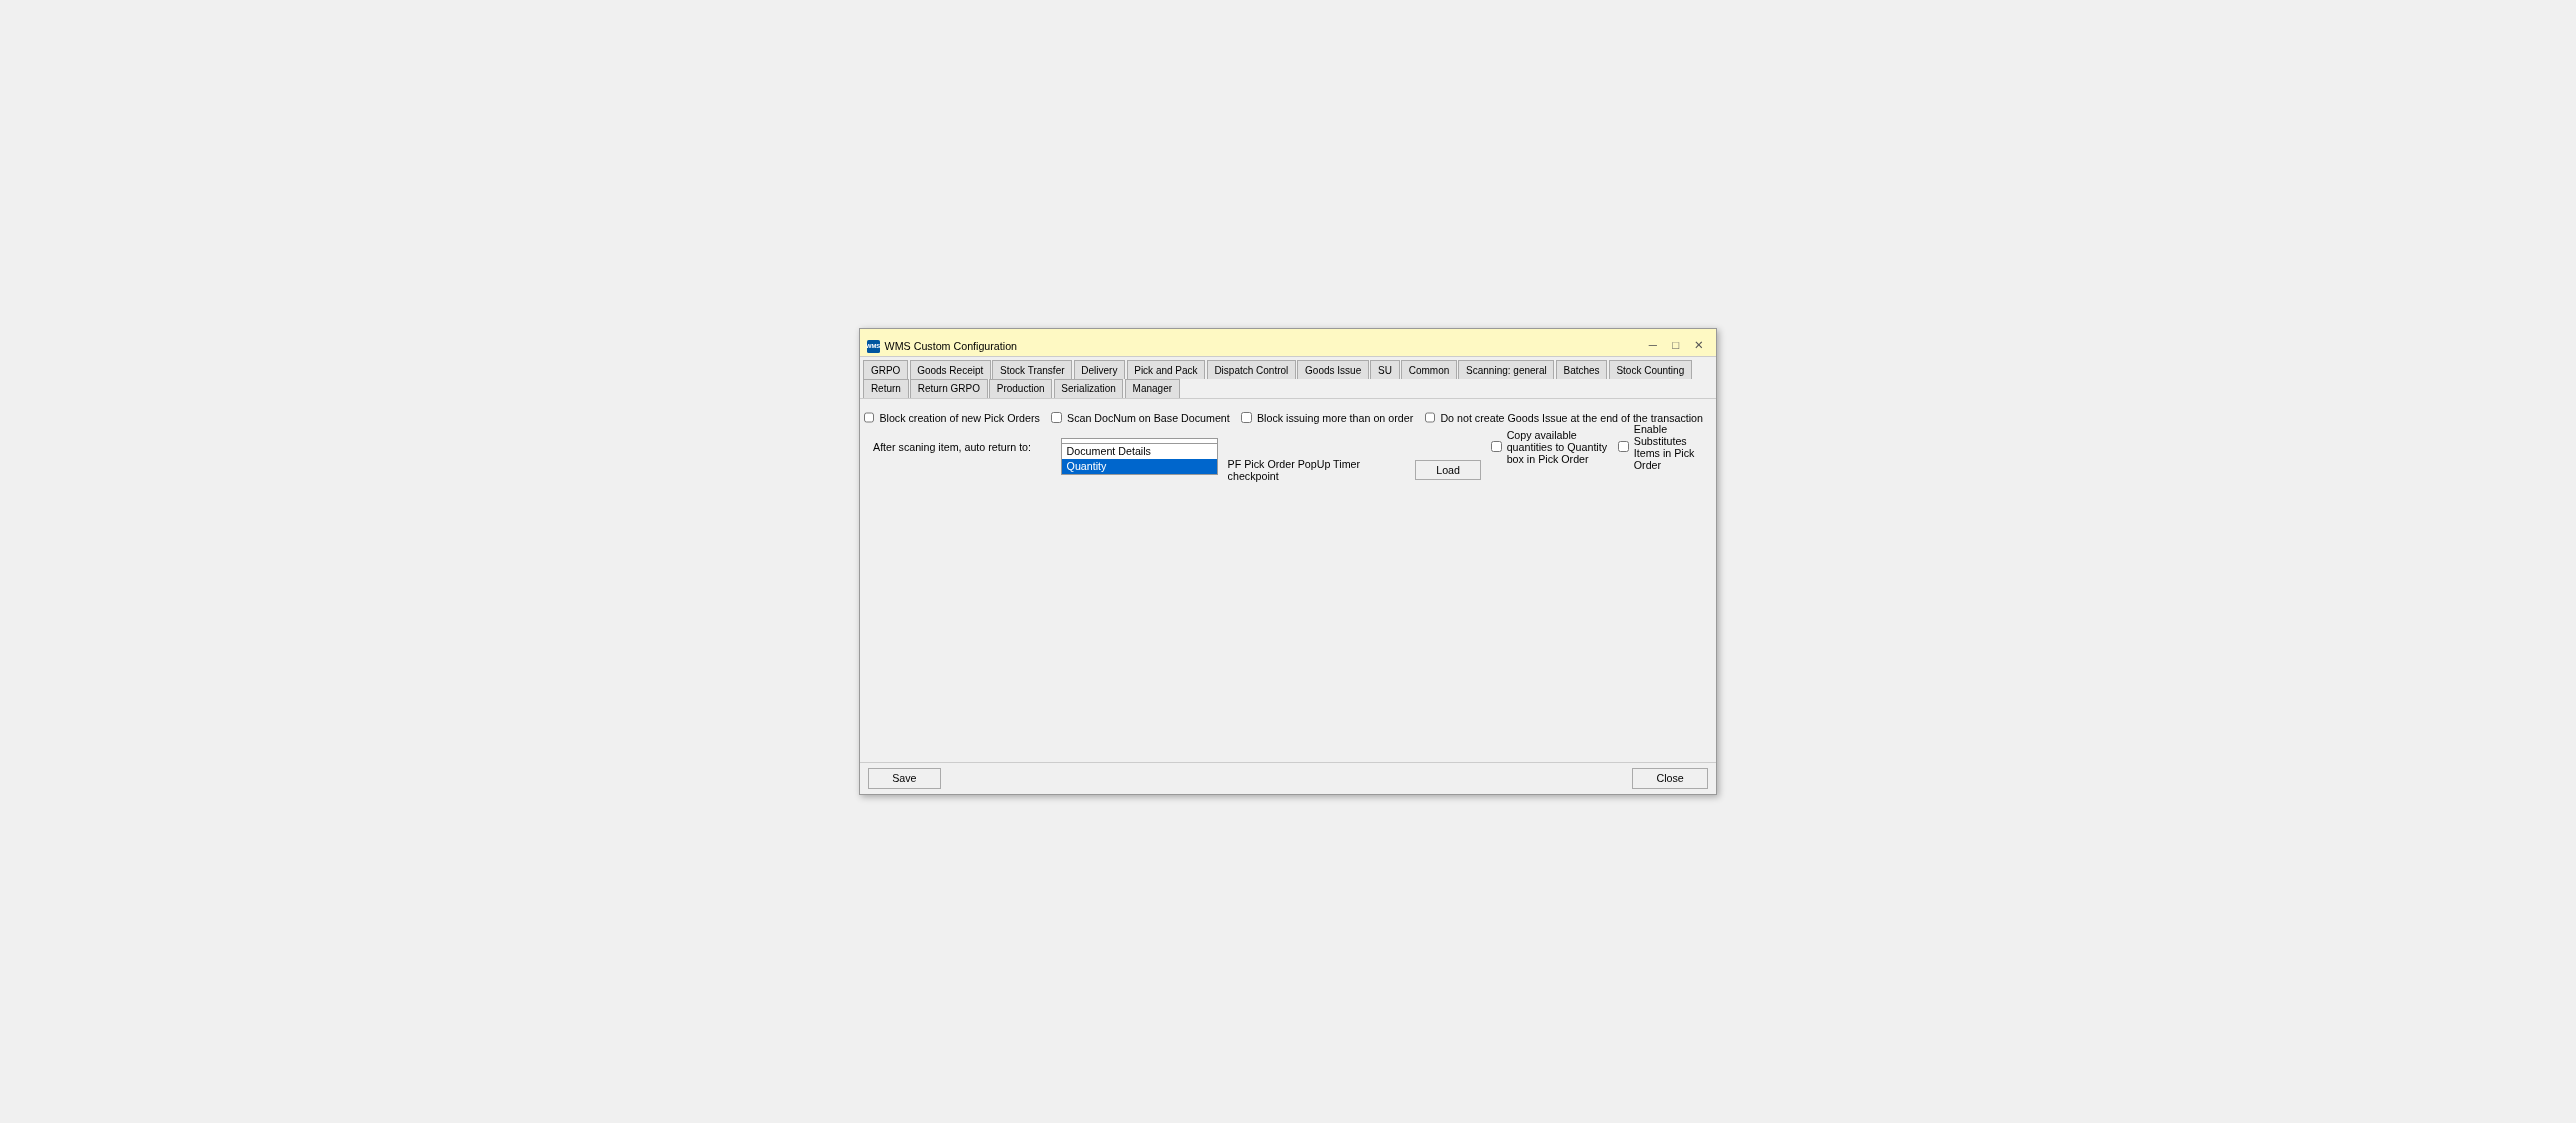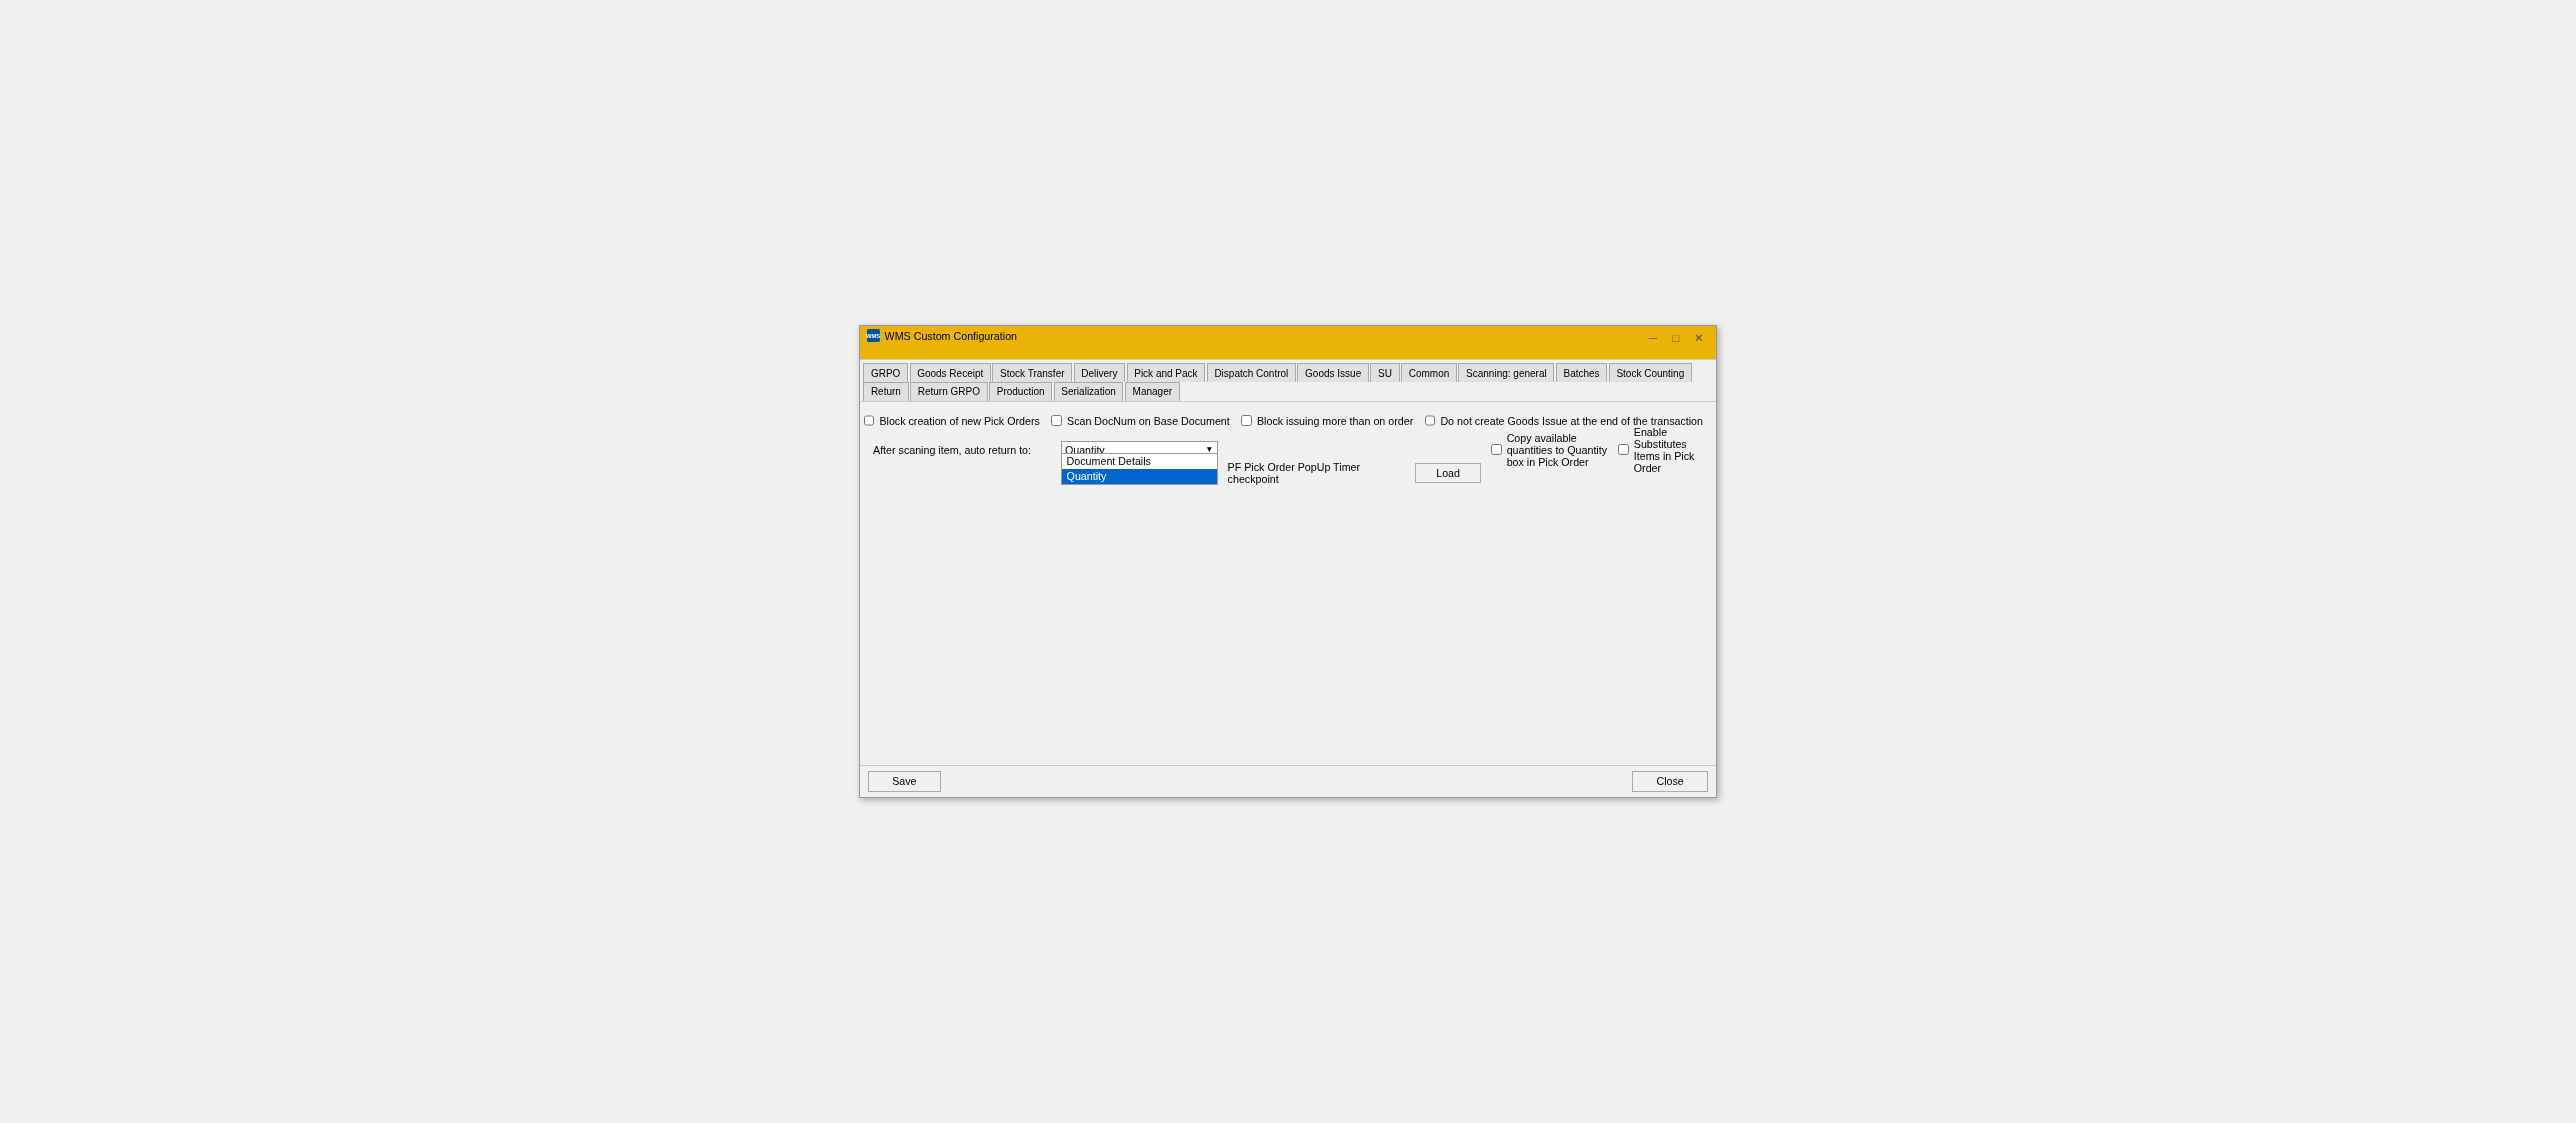--- a/index.html
+++ b/index.html
@@ -14,27 +14,27 @@
     }
     .window {
       width: 858px;
       background: #f0f0f0;
       border: 0.8px solid #999;
       box-shadow: 1.6px 1.6px 6.6px rgba(0,0,0,0.3);
       display: flex;
       flex-direction: column;
     }
     .title-bar {
-      background: #eab308;
+      background: #fef9c3;
       border-bottom: 0.8px solid #ccc;
       display: flex;
-      align-items: flex-start;
+      align-items: flex-end;
       padding: 3.3px 6.6px;
       justify-content: space-between;
-      height: 34px;
+      height: 28px;
     }
     .title-bar-left {
       display: flex;
       align-items: center;
       gap: 5px;
     }
     .title-icon {
       width: 13px;
       height: 13px;
       background: #0055a0;
@@ -141,21 +141,21 @@
       font-size: 10.7px;
       padding: 0.8px 3.3px;
       display: flex;
       align-items: center;
       justify-content: space-between;
       cursor: pointer;
     }
 
     .dropdown-list {
       position: absolute;
-      top: 12px;
+      top: 5px;
       left: 0;
       width: 157px;
       background: white;
       border: 0.8px solid #999;
       z-index: 100;
     }
 
     .dropdown-item {
       padding: 1.6px 5px;
       font-size: 10.7px;

